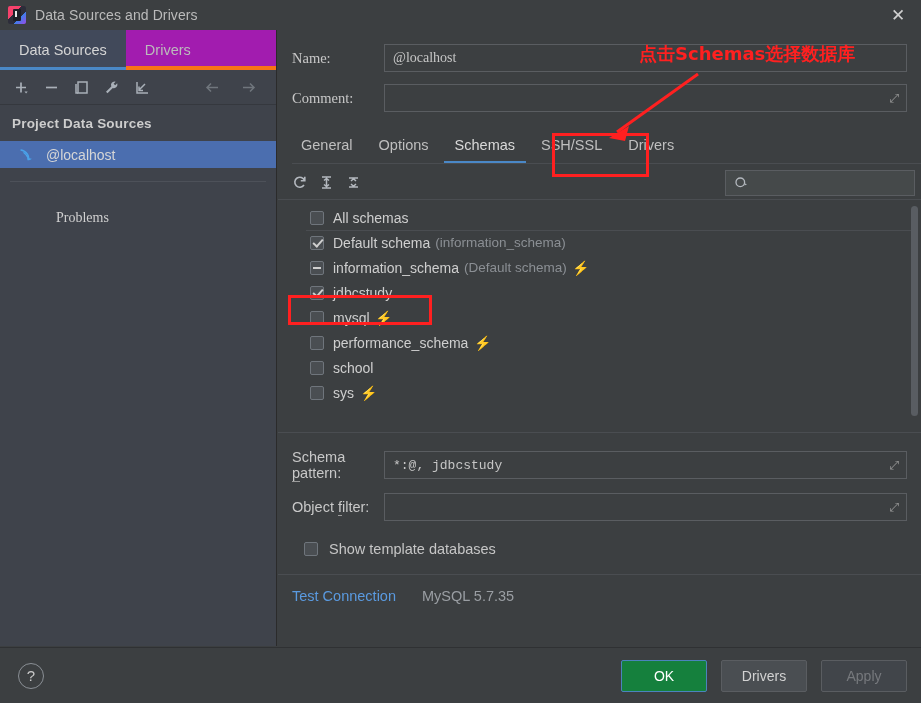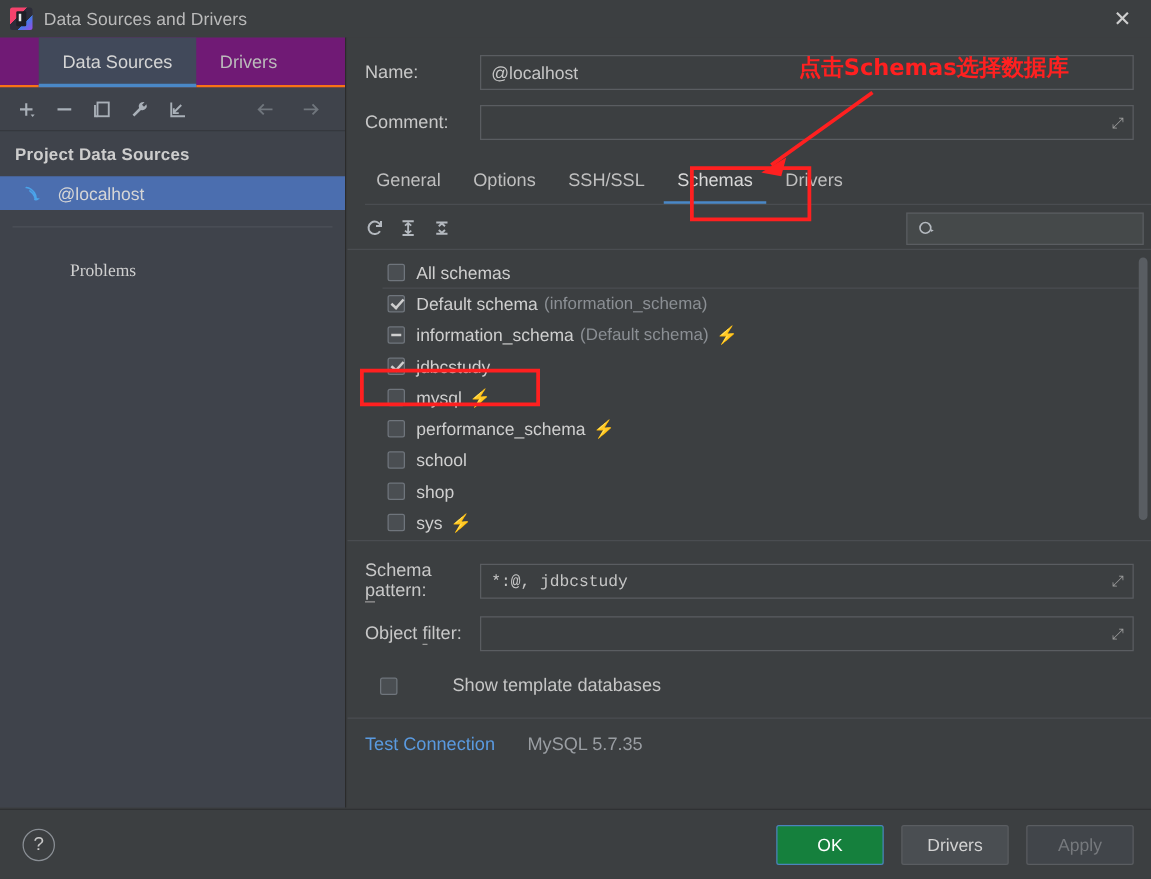--- a/index.html
+++ b/index.html
@@ -40,23 +40,22 @@
     color: #cfcfcf; font-size: 17px; cursor: default;
   }
 
   
   .left-panel {
     position: absolute; left: 0; top: 30px; width: 277px; height: 616px;
     background: #3f434b;
     border-right: 1px solid #2b2b2b;
   }
   .lp-tabs {
-    display: flex; height: 40px; background: #701a75;
-    border-bottom: 2px solid #f97316;
-    padding-left: 31px;
+    display: flex; height: 40px; background: #a21caf;
+    border-bottom: 4px solid #f97316;
   }
   .lp-tab {
     padding: 0 19px; height: 40px; display: flex; align-items: center;
     color: #bbbbbb; font-size: 14.5px; position: relative; cursor: default;
   }
   .lp-tab.active { background: #41495a; color: #d5d5d5; }
   .lp-tab.active::after {
     content: ""; position: absolute; left: 0; right: 0; bottom: 0; height: 3px;
     background: #4a88c7;
   }
@@ -91,21 +90,21 @@
   }
   .lp-problems {
     color: #cfcfcf; font-size: 14px; padding: 28px 0 0 56px; cursor: default; font-family: Liberation Serif, serif;
   }
 
   
   .main-panel {
     position: absolute; left: 278px; top: 30px; width: 643px; height: 616px;
     background: #3c3f41;
   }
-  .form-rows { padding: 14px 14px 0 14px; }
+  .form-rows { padding: 14px 14px 0 14px; font-family: Liberation Serif, serif; }
   .form-row { display: flex; align-items: center; margin-bottom: 12px; }
   .form-label { width: 92px; color: #c8c8c8; font-size: 14.5px; flex: none; }
   .form-label u { text-decoration: none; border-bottom: 1px solid #9a9a9a; }
   .field {
     flex: 1; height: 28px; background: #3c3f41;
     border: 1px solid #5a5d61; display: flex; align-items: center;
     padding: 0 6px 0 8px; position: relative;
   }
   .field .val { color: #c6c6c6; font-size: 14px; }
   .expand-ic {
@@ -167,21 +166,21 @@
   .sl-sep {
     position: absolute; left: 28px; right: 10px; top: 25px; height: 1px; background: #4a4d51;
   }
   .vscroll {
     position: absolute; right: 3px; top: 6px; width: 7px; height: 210px;
     background: #595d62; border-radius: 4px;
   }
 
   .schema-bottom-sep { height: 1px; background: #4a4d51; margin: 0 0 0 0; }
   .bottom-form { padding: 16px 14px 0 14px; }
-  .chk-line { display: flex; align-items: center; padding: 8px 0 0 12px; gap: 33px; }
+  .chk-line { display: flex; align-items: center; padding: 8px 0 0 12px; }
   .chk-line .cb { margin-right: 11px; }
   .chk-line .lbl { color: #c6c6c6; font-size: 14.5px; }
 
   .test-sep { height: 1px; background: #4a4d51; margin-top: 17px; }
   .test-row { display: flex; align-items: center; padding: 13px 12px 0 14px; }
   .test-link { color: #5a9ae0; font-size: 14.5px; cursor: default; }
   .db-ver { color: #9a9ea3; font-size: 14.5px; margin-left: 26px; }
 
   
   .footer {
@@ -305,22 +304,22 @@
         <div class="field">
           <span class="val"></span>
           <span class="expand-ic">⤢</span>
         </div>
       </div>
     </div>
 
     <div class="tabs-row">
       <div class="tab">General</div>
       <div class="tab">Options</div>
+      <div class="tab active">Schemas</div>
       <div class="tab">SSH/SSL</div>
-      <div class="tab active">Schemas</div>
       <div class="tab">Drivers</div>
       <div class="tabs-underline"></div>
     </div>
 
     <div class="schema-toolbar">
       <div class="tb-btn">
         <svg width="17" height="17" viewBox="0 0 17 17">
             <path d="M13.5 6.5A5 5 0 1 0 13 11" fill="none" stroke="#b4b9bf" stroke-width="1.6"></path>
             <path d="M13.8 2.8v4h-4" fill="none" stroke="#b4b9bf" stroke-width="1.6"></path>
           </svg>
@@ -371,24 +370,20 @@
           <span class="bolt">⚡</span>
         </div>
         <div class="sl-row">
           <div class="cb"></div>
           <span class="sl-name">performance_schema</span>
           <span class="bolt">⚡</span>
         </div>
         <div class="sl-row">
           <div class="cb"></div>
           <span class="sl-name">school</span>
-        </div>
-        <div class="sl-row">
-          <div class="cb"></div>
-          <span class="sl-name">shop</span>
         </div>
         <div class="sl-row">
           <div class="cb"></div>
           <span class="sl-name">sys</span>
           <span class="bolt">⚡</span>
         </div>
         <div class="vscroll"></div>
     </div>
 
     <div class="schema-bottom-sep"></div>

